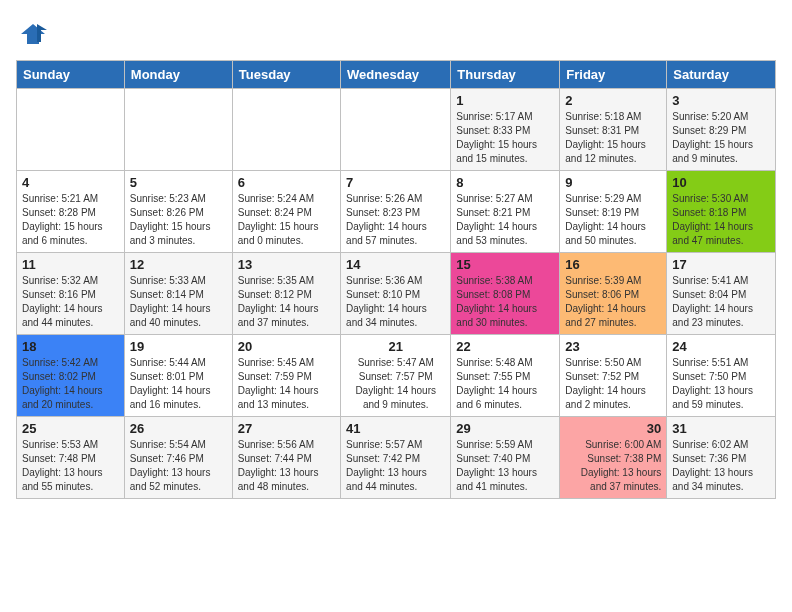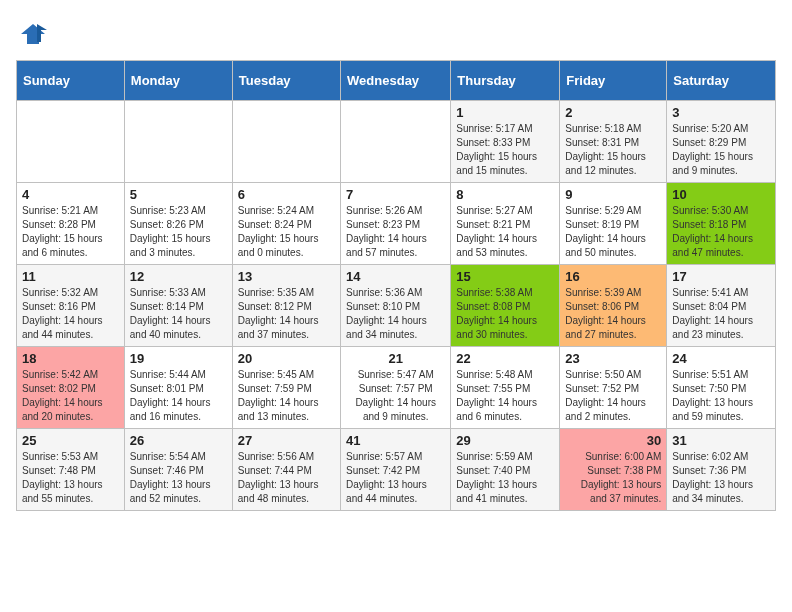--- a/index.html
+++ b/index.html
@@ -55,21 +55,21 @@
       width: 100%;
       border-collapse: collapse;
       margin-top: 8px;
     }
     thead tr th {
       background-color: #2a6db5;
       color: #fff;
       font-size: 13px;
       font-weight: bold;
       text-align: left;
-      padding: 12px 6px;
+      padding: 6px 6px;
       border: 1px solid #c0c0c0;
     }
     tbody tr td {
       vertical-align: top;
       border: 1px solid #c0c0c0;
       padding: 4px 5px;
       font-size: 10.5px;
       color: #222;
       width: 113px;
       min-height: 80px;
@@ -190,35 +190,35 @@
           <div class="cell-text">Sunrise: 5:33 AM<br>Sunset: 8:14 PM<br>Daylight: 14 hours<br>and 40 minutes.</div>
         </td>
         <td style="background: rgb(245, 245, 245);">
           <span class="day-number">13</span>
           <div class="cell-text">Sunrise: 5:35 AM<br>Sunset: 8:12 PM<br>Daylight: 14 hours<br>and 37 minutes.</div>
         </td>
         <td style="background: rgb(245, 245, 245);">
           <span class="day-number">14</span>
           <div class="cell-text">Sunrise: 5:36 AM<br>Sunset: 8:10 PM<br>Daylight: 14 hours<br>and 34 minutes.</div>
         </td>
-        <td style="background: #84cc16;">
+        <td style="background: #ec4899;">
           <span class="day-number">15</span>
           <div class="cell-text">Sunrise: 5:38 AM<br>Sunset: 8:08 PM<br>Daylight: 14 hours<br>and 30 minutes.</div>
         </td>
         <td style="background: #fdba74;">
           <span class="day-number">16</span>
           <div class="cell-text">Sunrise: 5:39 AM<br>Sunset: 8:06 PM<br>Daylight: 14 hours<br>and 27 minutes.</div>
         </td>
         <td style="background: rgb(245, 245, 245);">
           <span class="day-number">17</span>
           <div class="cell-text">Sunrise: 5:41 AM<br>Sunset: 8:04 PM<br>Daylight: 14 hours<br>and 23 minutes.</div>
         </td>
       </tr>
       <tr>
-        <td style="background: #fca5a5;">
+        <td style="background: #3b82f6;">
           <span class="day-number">18</span>
           <div class="cell-text">Sunrise: 5:42 AM<br>Sunset: 8:02 PM<br>Daylight: 14 hours<br>and 20 minutes.</div>
         </td>
         <td style="background: rgb(255, 255, 255);">
           <span class="day-number">19</span>
           <div class="cell-text">Sunrise: 5:44 AM<br>Sunset: 8:01 PM<br>Daylight: 14 hours<br>and 16 minutes.</div>
         </td>
         <td style="background: rgb(255, 255, 255);">
           <span class="day-number">20</span>
           <div class="cell-text">Sunrise: 5:45 AM<br>Sunset: 7:59 PM<br>Daylight: 14 hours<br>and 13 minutes.</div>

